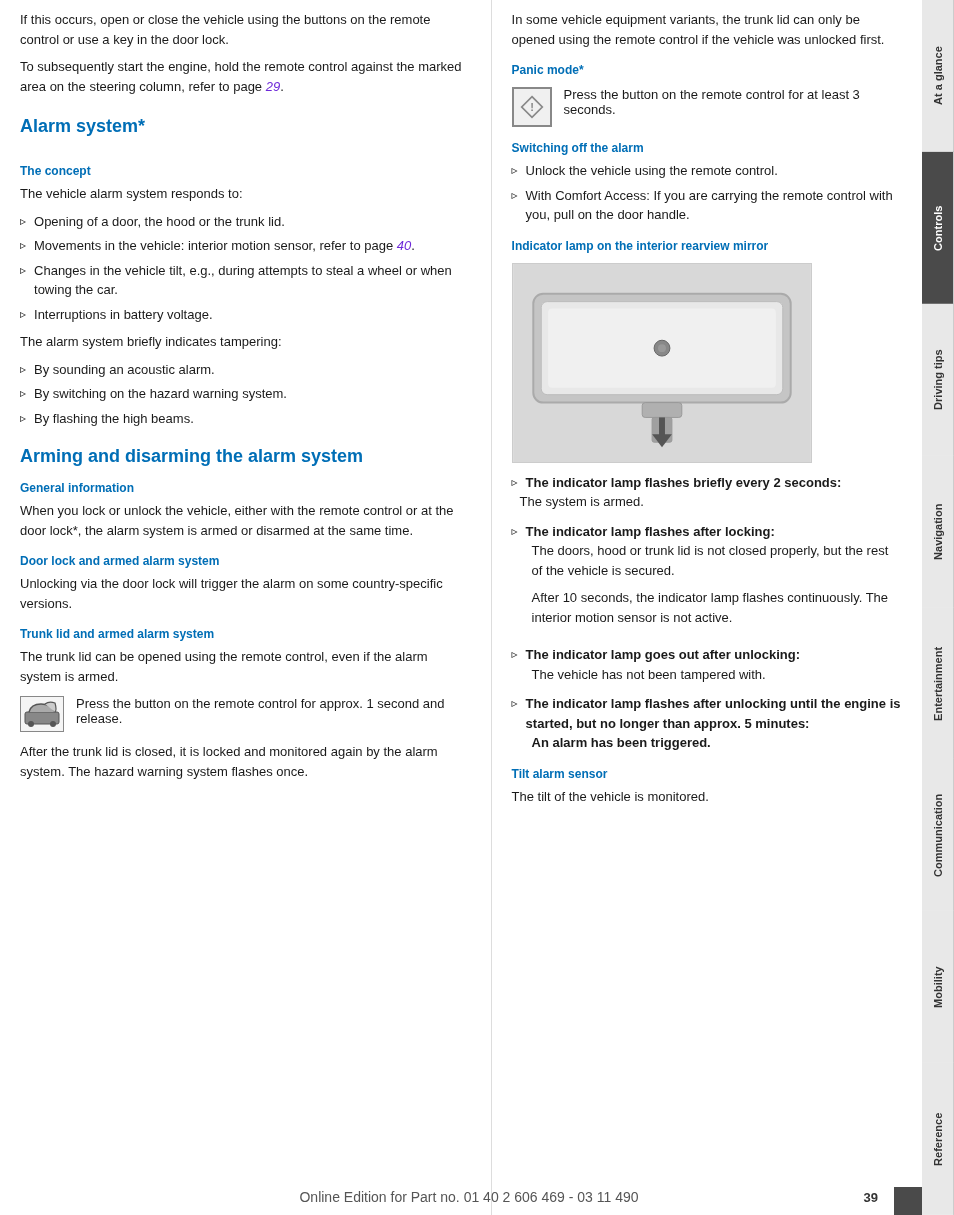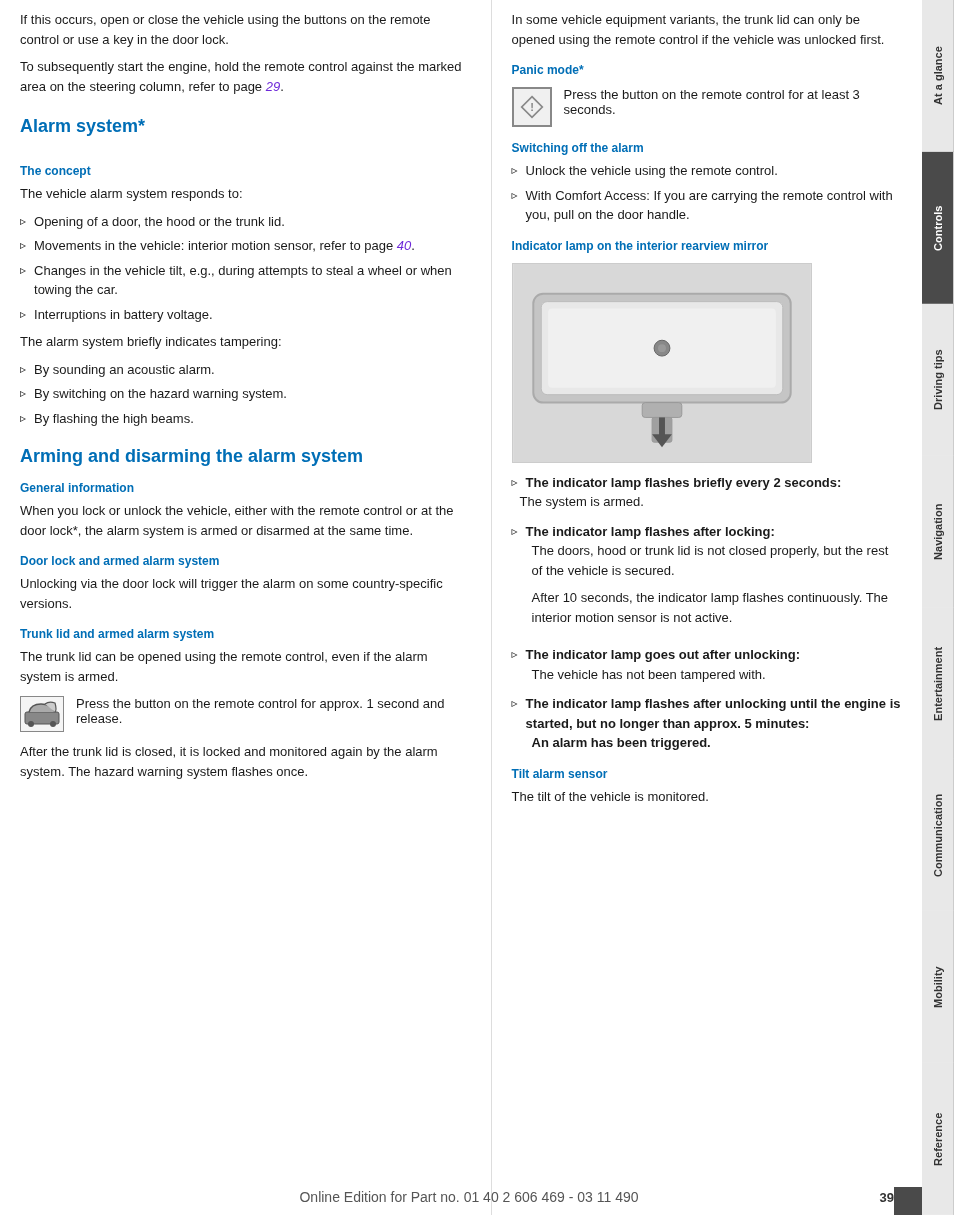--- a/index.html
+++ b/index.html
@@ -190,21 +190,21 @@
       justify-content: center;
       align-items: flex-start;
       font-size: 14px;
       color: #555;
       padding-left: 16px;
     }
 
     .page-number {
       position: absolute;
       bottom: 10px;
-      right: 60px;
+      right: 76px;
       font-size: 13px;
       font-weight: bold;
       color: #333;
     }
 
     .page-number-bar {
       position: absolute;
       bottom: 0;
       right: 32px;
       width: 28px;

